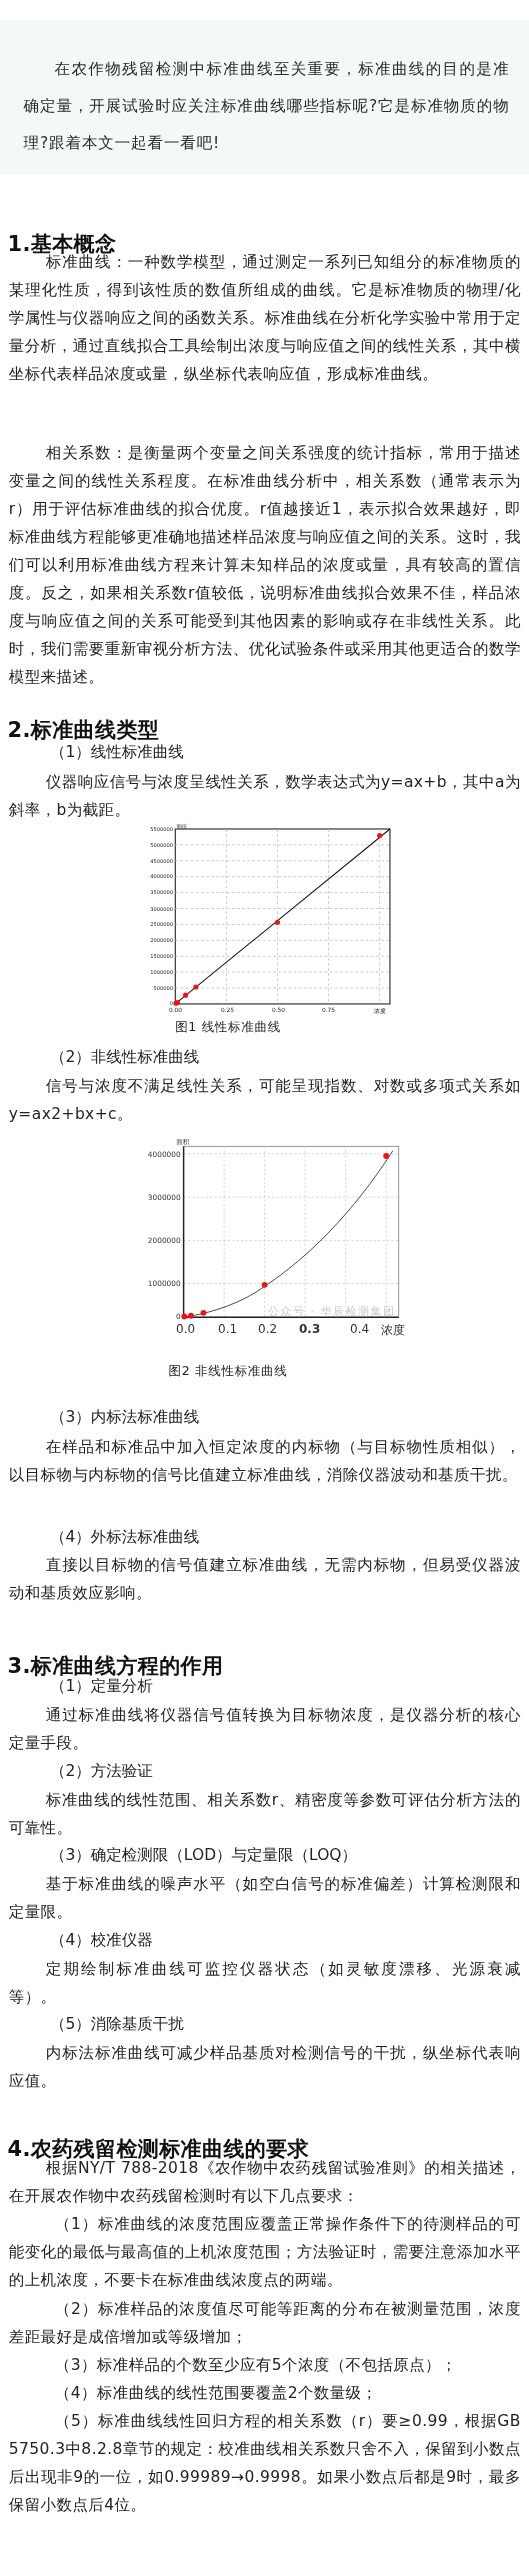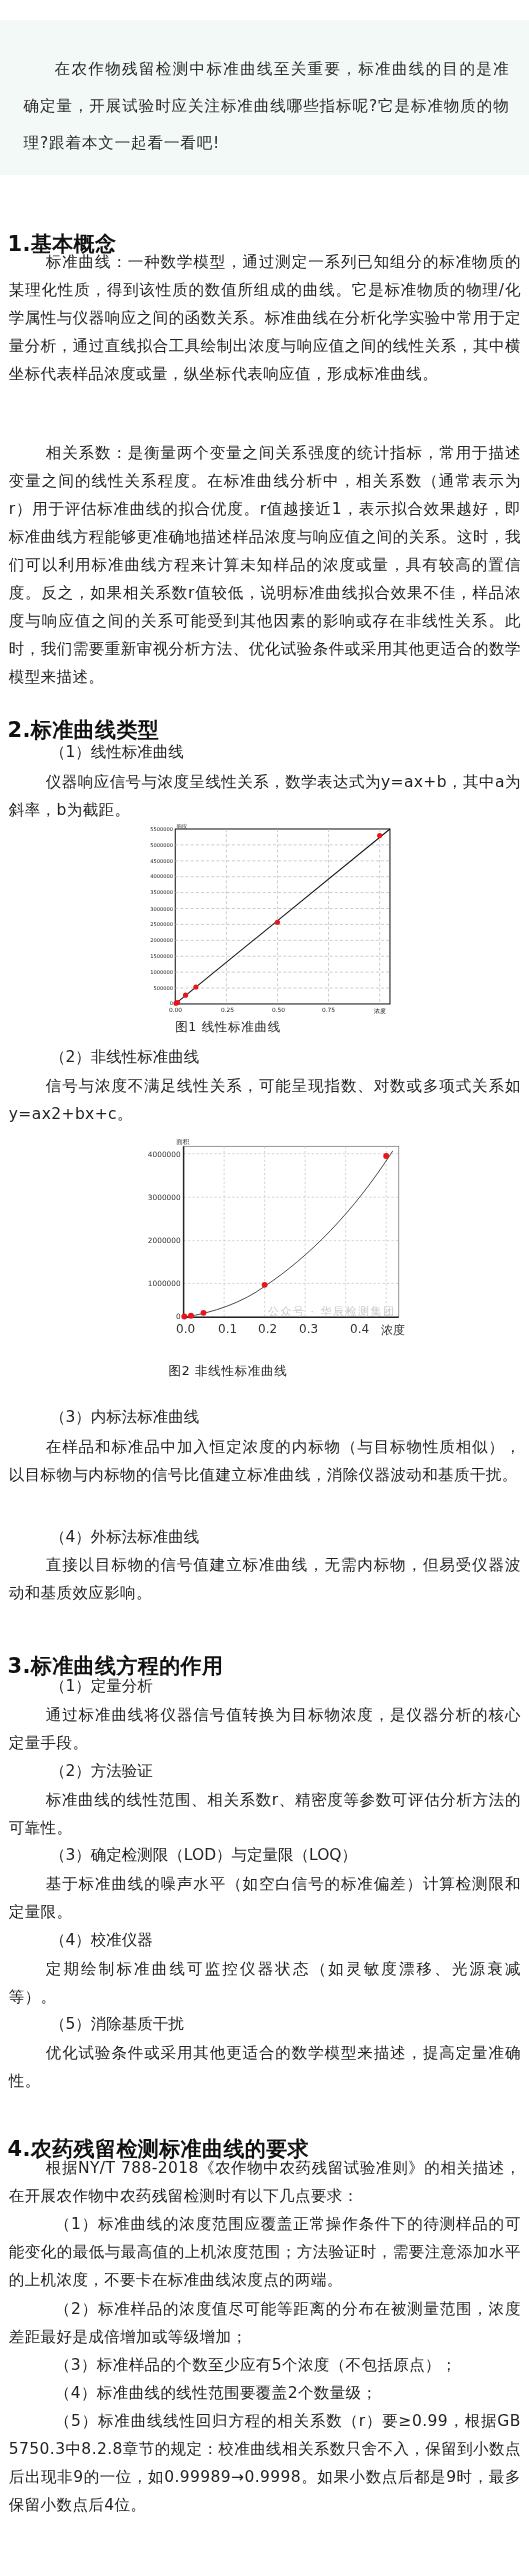--- a/index.html
+++ b/index.html
@@ -145,21 +145,21 @@
         <text x="66" y="141">2000000</text>
           <text x="66" y="83">3000000</text>
         <text x="66" y="24">4000000</text>
       </g>
       <text x="60" y="7" font-size="9" fill="#333">面积</text>
     </svg>
     <div style="position:absolute; left:44px; top:183px; width:236px; height:11.8px; font-size:12px; color:#333;">
       <span style="position:absolute; left:0px;">0.0</span>
       <span style="position:absolute; left:42px;">0.1</span>
       <span style="position:absolute; left:82px;">0.2</span>
-      <span style="position:absolute; left:123px;">0.3</span>
+      <span style="position:absolute; left:123px;font-weight:bold;">0.3</span>
       <span style="position:absolute; left:163px;padding-left:11px;">0.4</span>
       <span style="position:absolute; left:205px;">浓度</span>
     </div>
     <div class="wm" style="left:136px; top:165px;">公众号 · 华辰检测集团</div>
   </div>
   <div class="caption" style="top:1363px;">图2 非线性标准曲线</div>
 
   <p class="sub" style="top:1404px;">（3）内标法标准曲线</p>
   <p class="para" style="top:1433px;">在样品和标准品中加入恒定浓度的内标物（与目标物性质相似），以目标物与内标物的信号比值建立标准曲线，消除仪器波动和基质干扰。</p>
   <p class="sub" style="top:1524px;">（4）外标法标准曲线</p>
@@ -168,21 +168,21 @@
   <div class="h" style="top:1643px;">3.标准曲线方程的作用</div>
   <p class="sub" style="top:1673px;">（1）定量分析</p>
   <p class="para" style="top:1701px;">通过标准曲线将仪器信号值转换为目标物浓度，是仪器分析的核心定量手段。</p>
   <p class="sub" style="top:1758px;">（2）方法验证</p>
   <p class="para" style="top:1786px;">标准曲线的线性范围、相关系数r、精密度等参数可评估分析方法的可靠性。</p>
   <p class="sub" style="top:1842px;">（3）确定检测限（LOD）与定量限（LOQ）</p>
   <p class="para" style="top:1870px;">基于标准曲线的噪声水平（如空白信号的标准偏差）计算检测限和定量限。</p>
   <p class="sub" style="top:1927px;">（4）校准仪器</p>
   <p class="para" style="top:1955px;">定期绘制标准曲线可监控仪器状态（如灵敏度漂移、光源衰减等）。</p>
   <p class="sub" style="top:2011px;">（5）消除基质干扰</p>
-  <p class="para" style="top:2039px;">优化试验条件或采用其他更适合的数学模型来描述，提高定量准确性。</p>
+  <p class="para" style="top:2039px;">内标法标准曲线可减少样品基质对检测信号的干扰，纵坐标代表响应值。</p>
 
   <div class="h" style="top:2126px;">4.农药残留检测标准曲线的要求</div>
   <p class="para" style="top:2154px;">根据NY/T 788-2018《农作物中农药残留试验准则》的相关描述，在开展农作物中农药残留检测时有以下几点要求：</p>
   <p class="para" style="top:2210px; text-indent:46px;">（1）标准曲线的浓度范围应覆盖正常操作条件下的待测样品的可能变化的最低与最高值的上机浓度范围；方法验证时，需要注意添加水平的上机浓度，不要卡在标准曲线浓度点的两端。</p>
   <p class="para" style="top:2295px; text-indent:46px;">（2）标准样品的浓度值尽可能等距离的分布在被测量范围，浓度差距最好是成倍增加或等级增加；</p>
   <p class="para" style="top:2351px; text-indent:46px;">（3）标准样品的个数至少应有5个浓度（不包括原点）；</p>
   <p class="para" style="top:2379px; text-indent:46px;">（4）标准曲线的线性范围要覆盖2个数量级；</p>
   <p class="para" style="top:2407px; text-indent:46px;">（5）标准曲线线性回归方程的相关系数（r）要≥0.99，根据GB 5750.3中8.2.8章节的规定：校准曲线相关系数只舍不入，保留到小数点后出现非9的一位，如0.99989→0.9998。如果小数点后都是9时，最多保留小数点后4位。</p>
 
 </div>

